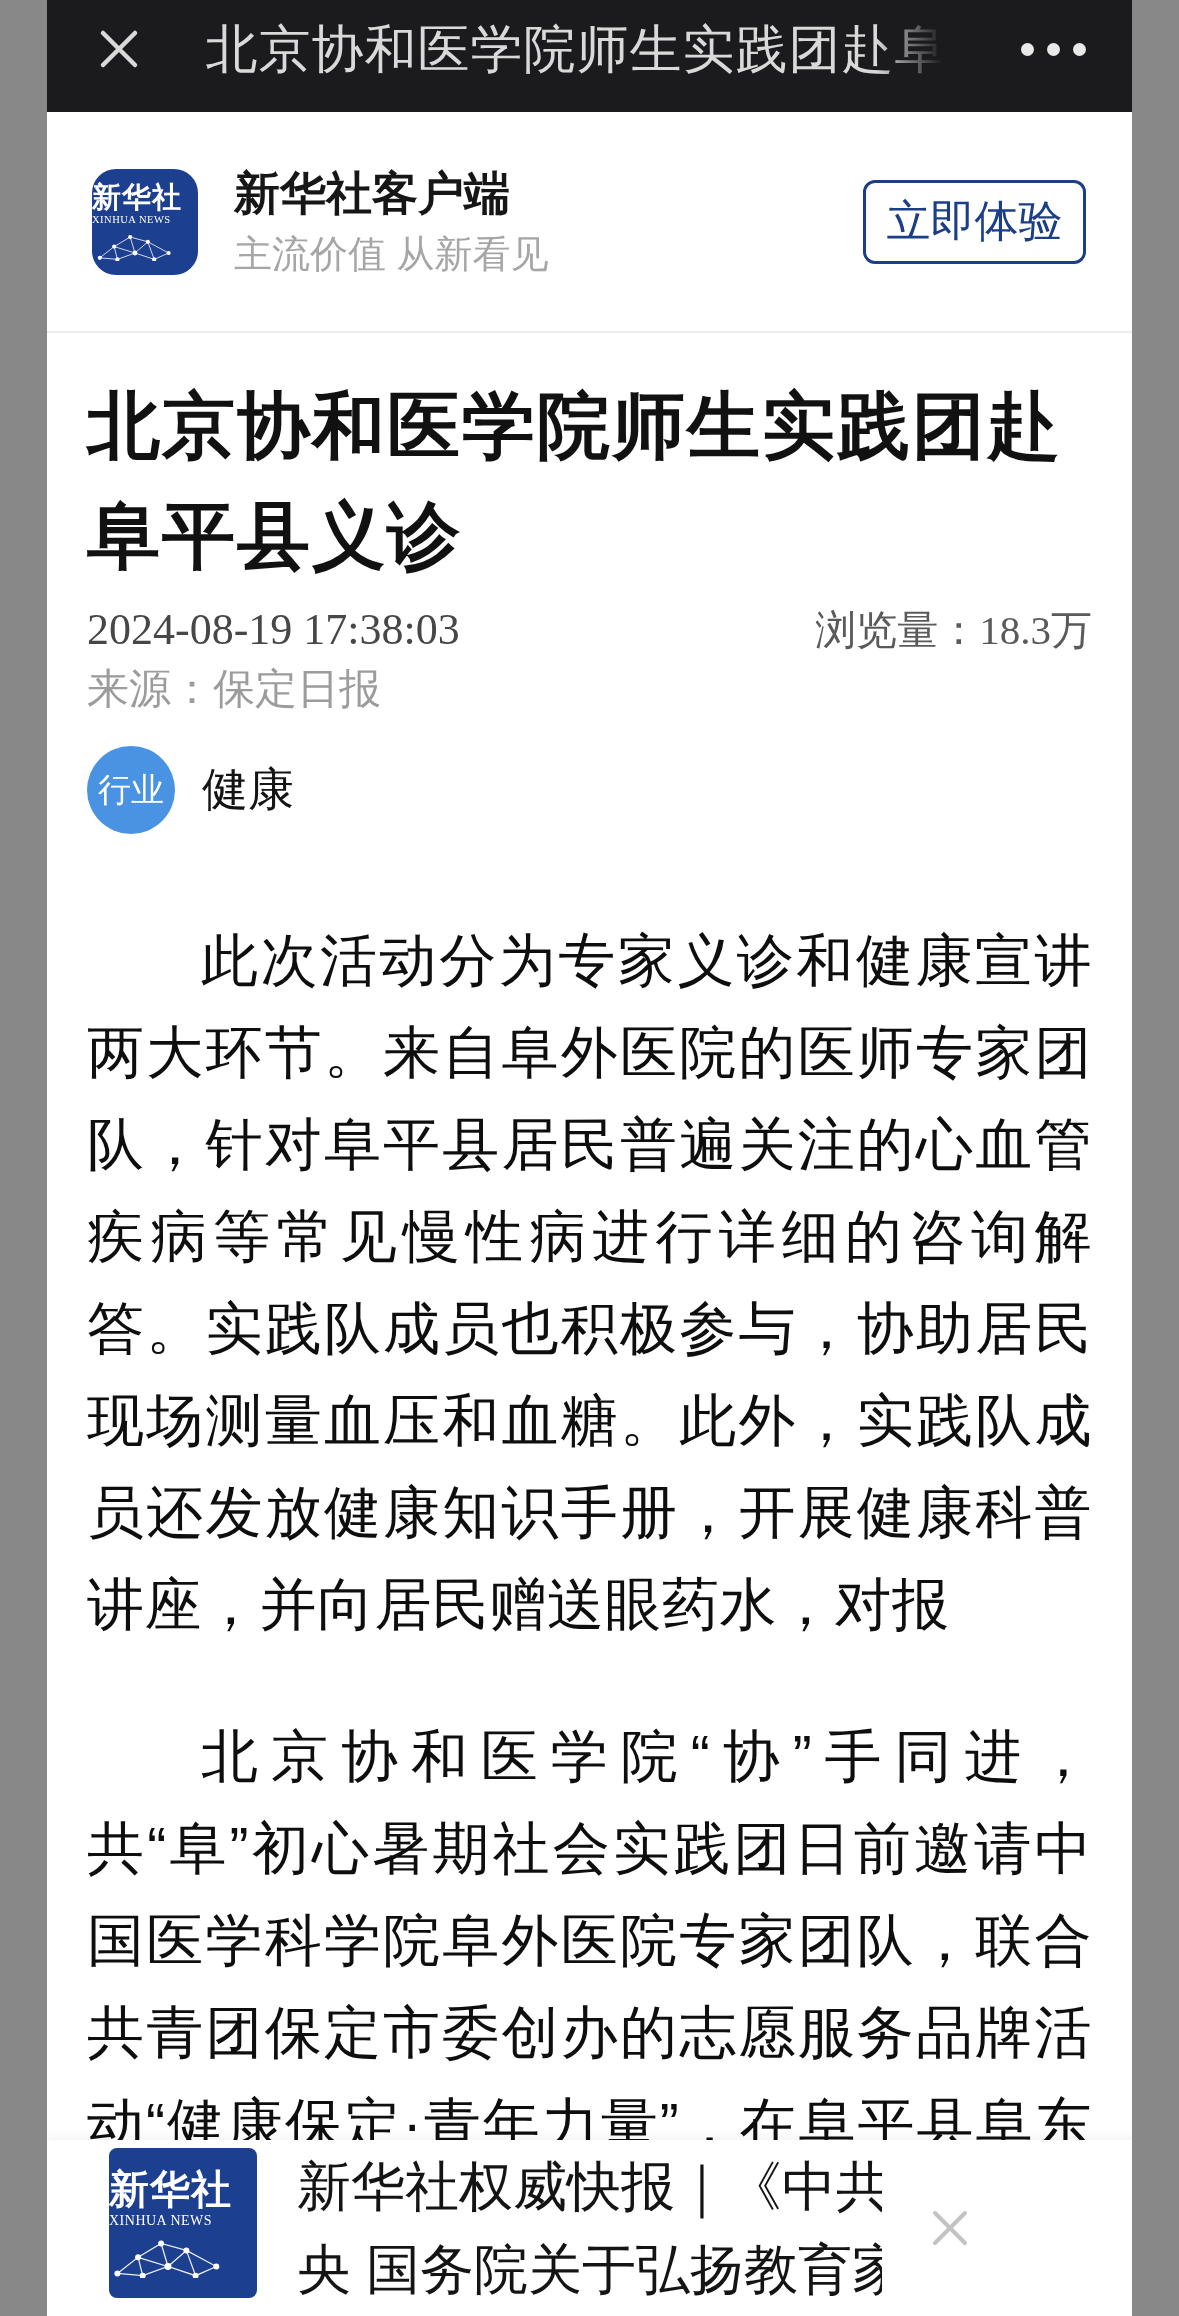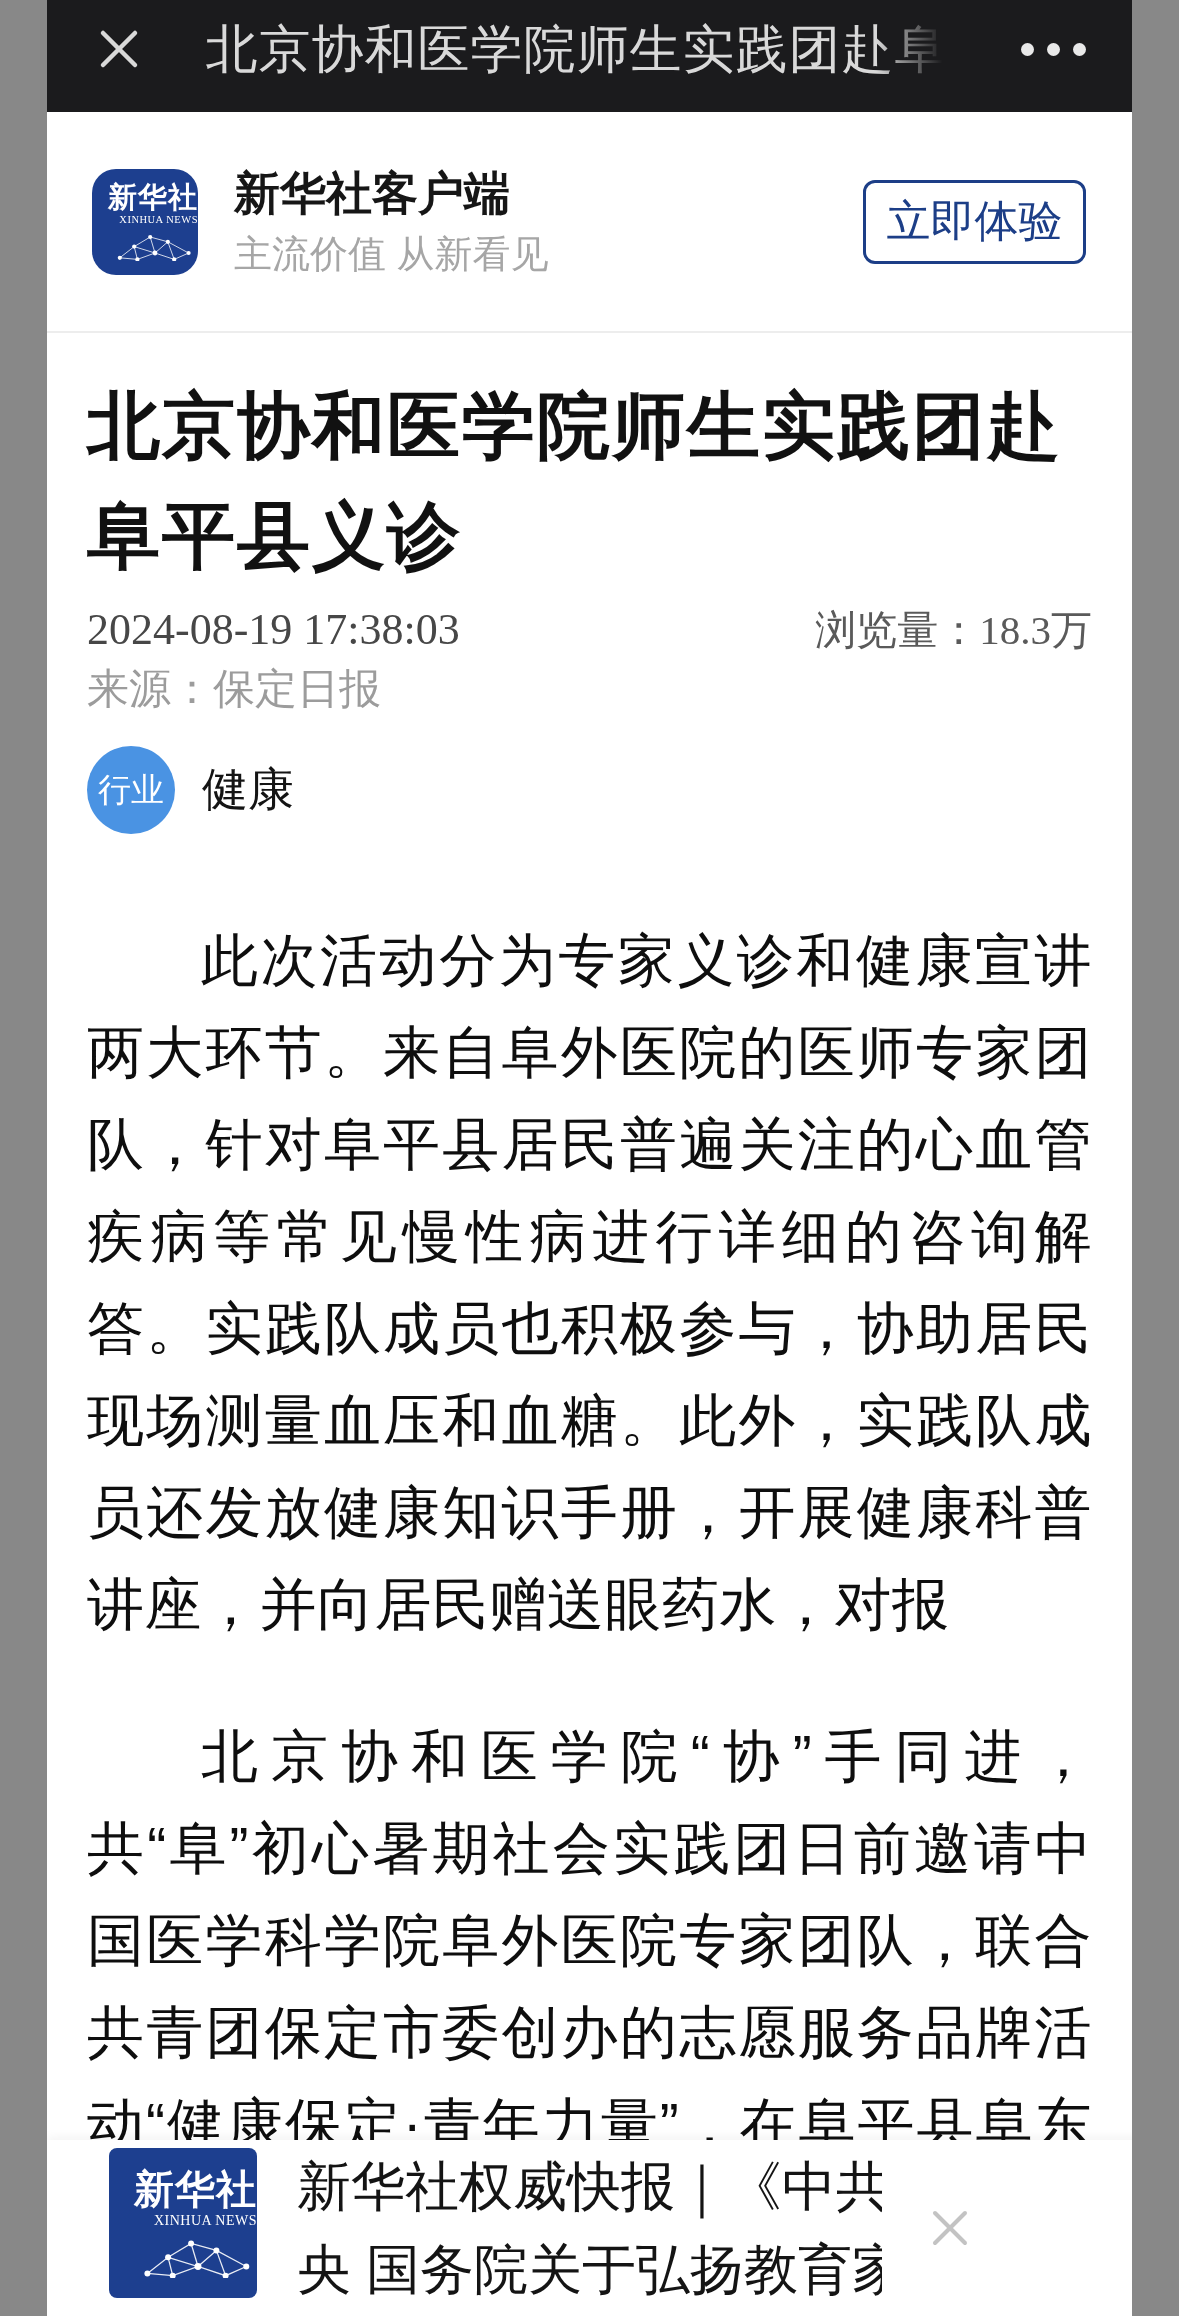--- a/index.html
+++ b/index.html
@@ -62,21 +62,21 @@
     background:#fff;
     border-bottom:2px solid #ededed;
     display:flex;
     align-items:center;
     padding:0 46px 0 45px;
     box-sizing:border-box;
   }
   .xinhua-logo{
     background:#1d3f8f;
     color:#fff;
-    display:flex;flex-direction:column;align-items:flex-end;justify-content:center;
+    display:flex;flex-direction:column;align-items:flex-start;justify-content:center;
     box-sizing:border-box;
     flex:0 0 auto;
     overflow:hidden;
   }
   .xinhua-logo .cn{font-weight:bold;letter-spacing:1px;line-height:1.05;}
   .xinhua-logo .en{font-family:"Liberation Serif","DejaVu Serif",serif;letter-spacing:.5px;line-height:1.1;}
   .logo-hd{width:106px;height:106px;border-radius:24px;}
   .logo-hd .cn{font-size:29px;}
   .logo-hd .en{font-size:10.5px;margin-top:2px;}
   .logo-hd svg{width:86px;height:32px;margin-top:3px;}

